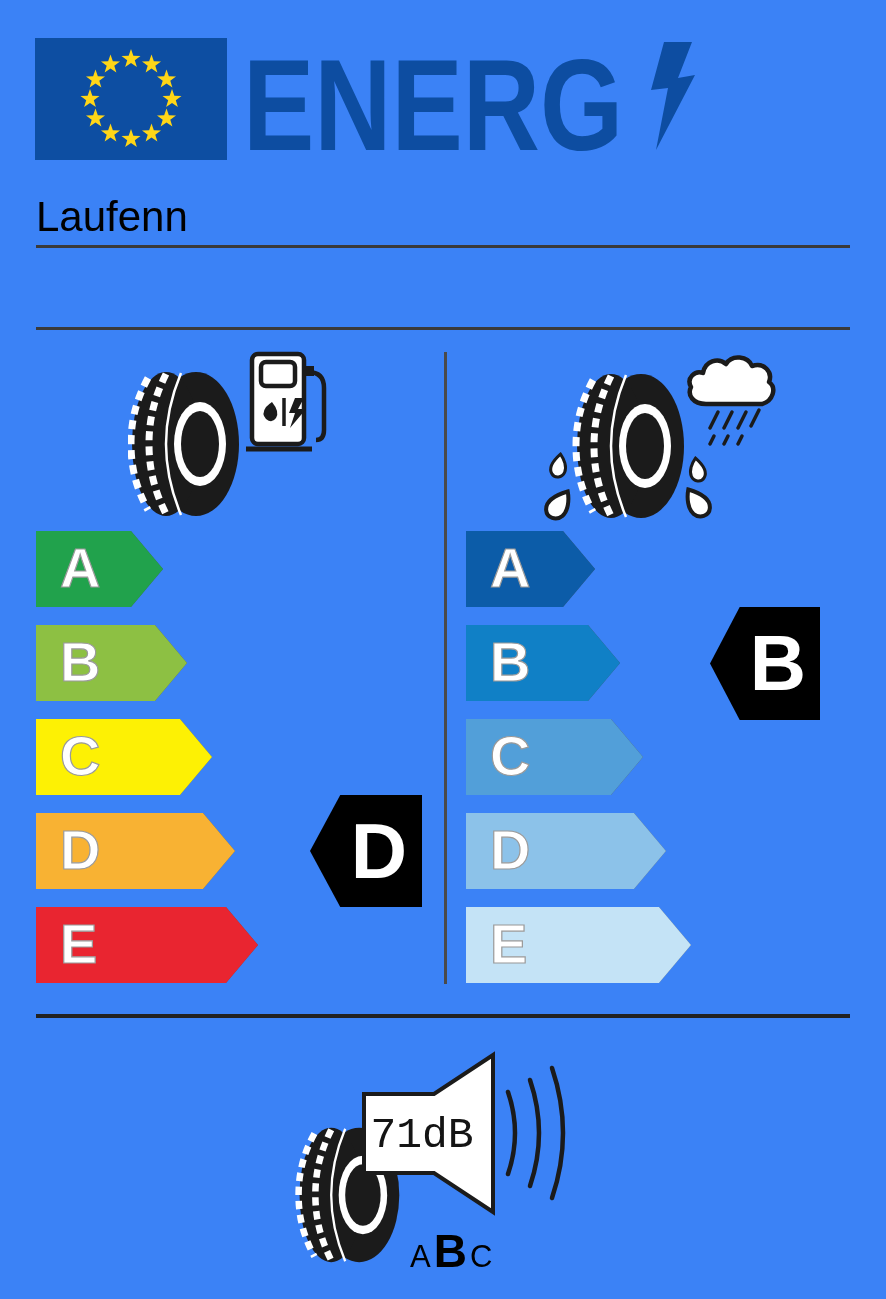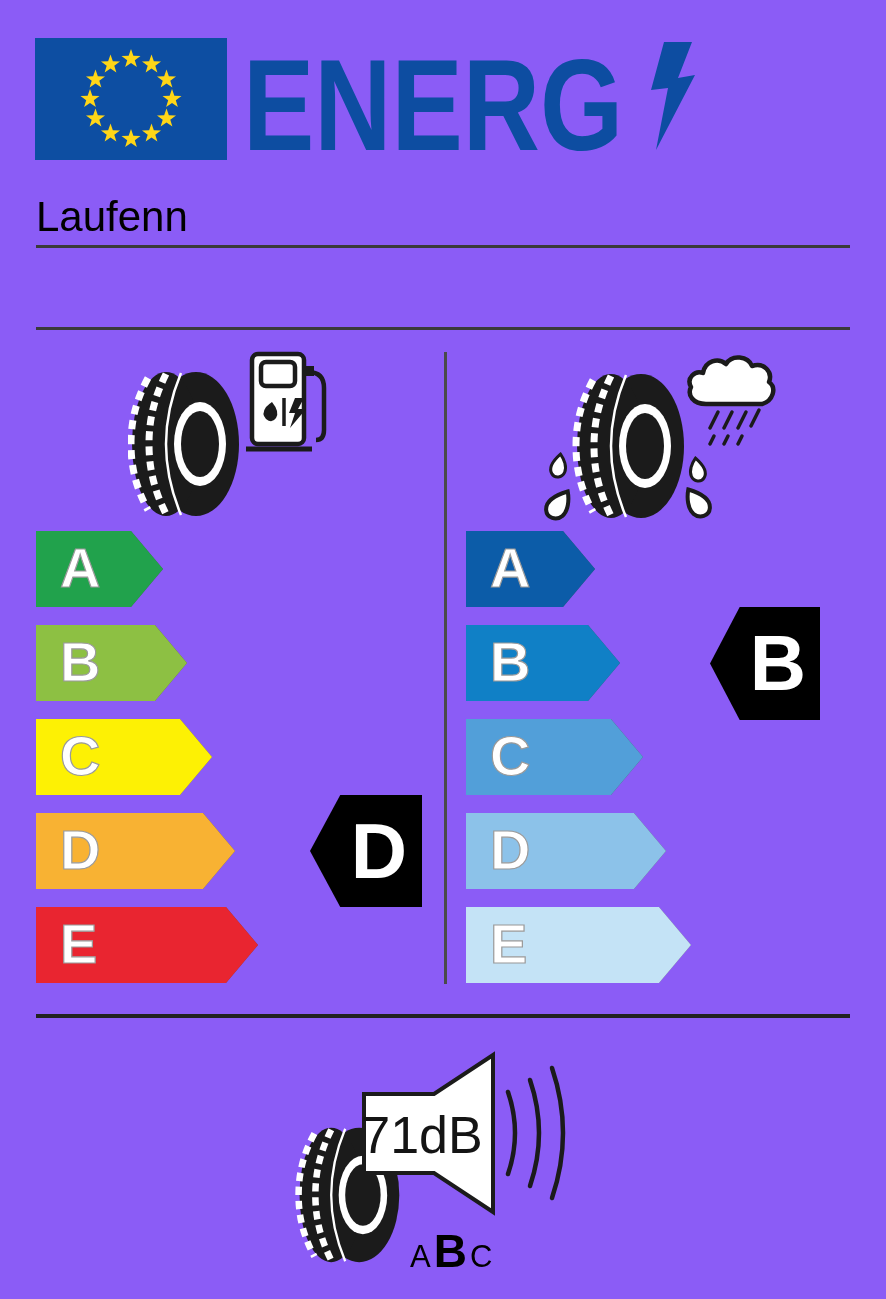--- a/index.html
+++ b/index.html
@@ -1,17 +1,17 @@
 <!DOCTYPE html>
 <html><head>
 <meta charset="utf-8">
 <style>
   html,body{margin:0;padding:0;background:#fff;}
   .label{
-    position:relative; width:886px; height:1299px; background:#8b5cf6;
+    position:relative; width:886px; height:1299px; background:#3b82f6;
     font-family:"Liberation Sans", sans-serif; overflow:hidden;
   }
   
   .eu-flag{position:absolute; left:35px; top:38px; width:192px; height:122px;}
   .energ-logo{position:absolute; left:240px; top:40px; width:470px; height:130px;}
   .brand{
     position:absolute; left:36px; top:193px; font-size:42px; font-weight:normal;
     color:#000; letter-spacing:0px;
   }
   .hr{position:absolute; left:36px; width:814px; background:#3a3a3a;}
@@ -60,21 +60,21 @@
     font-weight:bold; font-size:78px; padding-left:26px; box-sizing:border-box;
   }
   .badge-fuel{left:310px; top:795px; width:112px; height:112px;}
   .badge-wet{left:710px; top:607px; width:110px; height:113px;}
   
   .icon-tire-noise{left:295px; top:1126px; width:106px; height:138px; z-index:1;}
   .icon-speaker{left:360px; top:1048px; width:230px; height:170px; z-index:2;}
   .noise-value{
     position:absolute; left:366px; top:1113px; width:112px; height:44px; z-index:3;
     display:flex; align-items:center; justify-content:center;
-    font-family:Liberation Sans, sans-serif; font-size:52px; color:#141414;
+    font-family:Liberation Mono, monospace; font-size:43px; color:#141414;
   }
   .noise-classes{
     position:absolute; left:410px; top:1224px; z-index:3;
     display:flex; align-items:baseline; gap:3px; color:#000;
   }
   .noise-class{font-size:31px;}
   .noise-class-active{font-size:46px; font-weight:bold;}
 </style>
 </head>
 <body>

